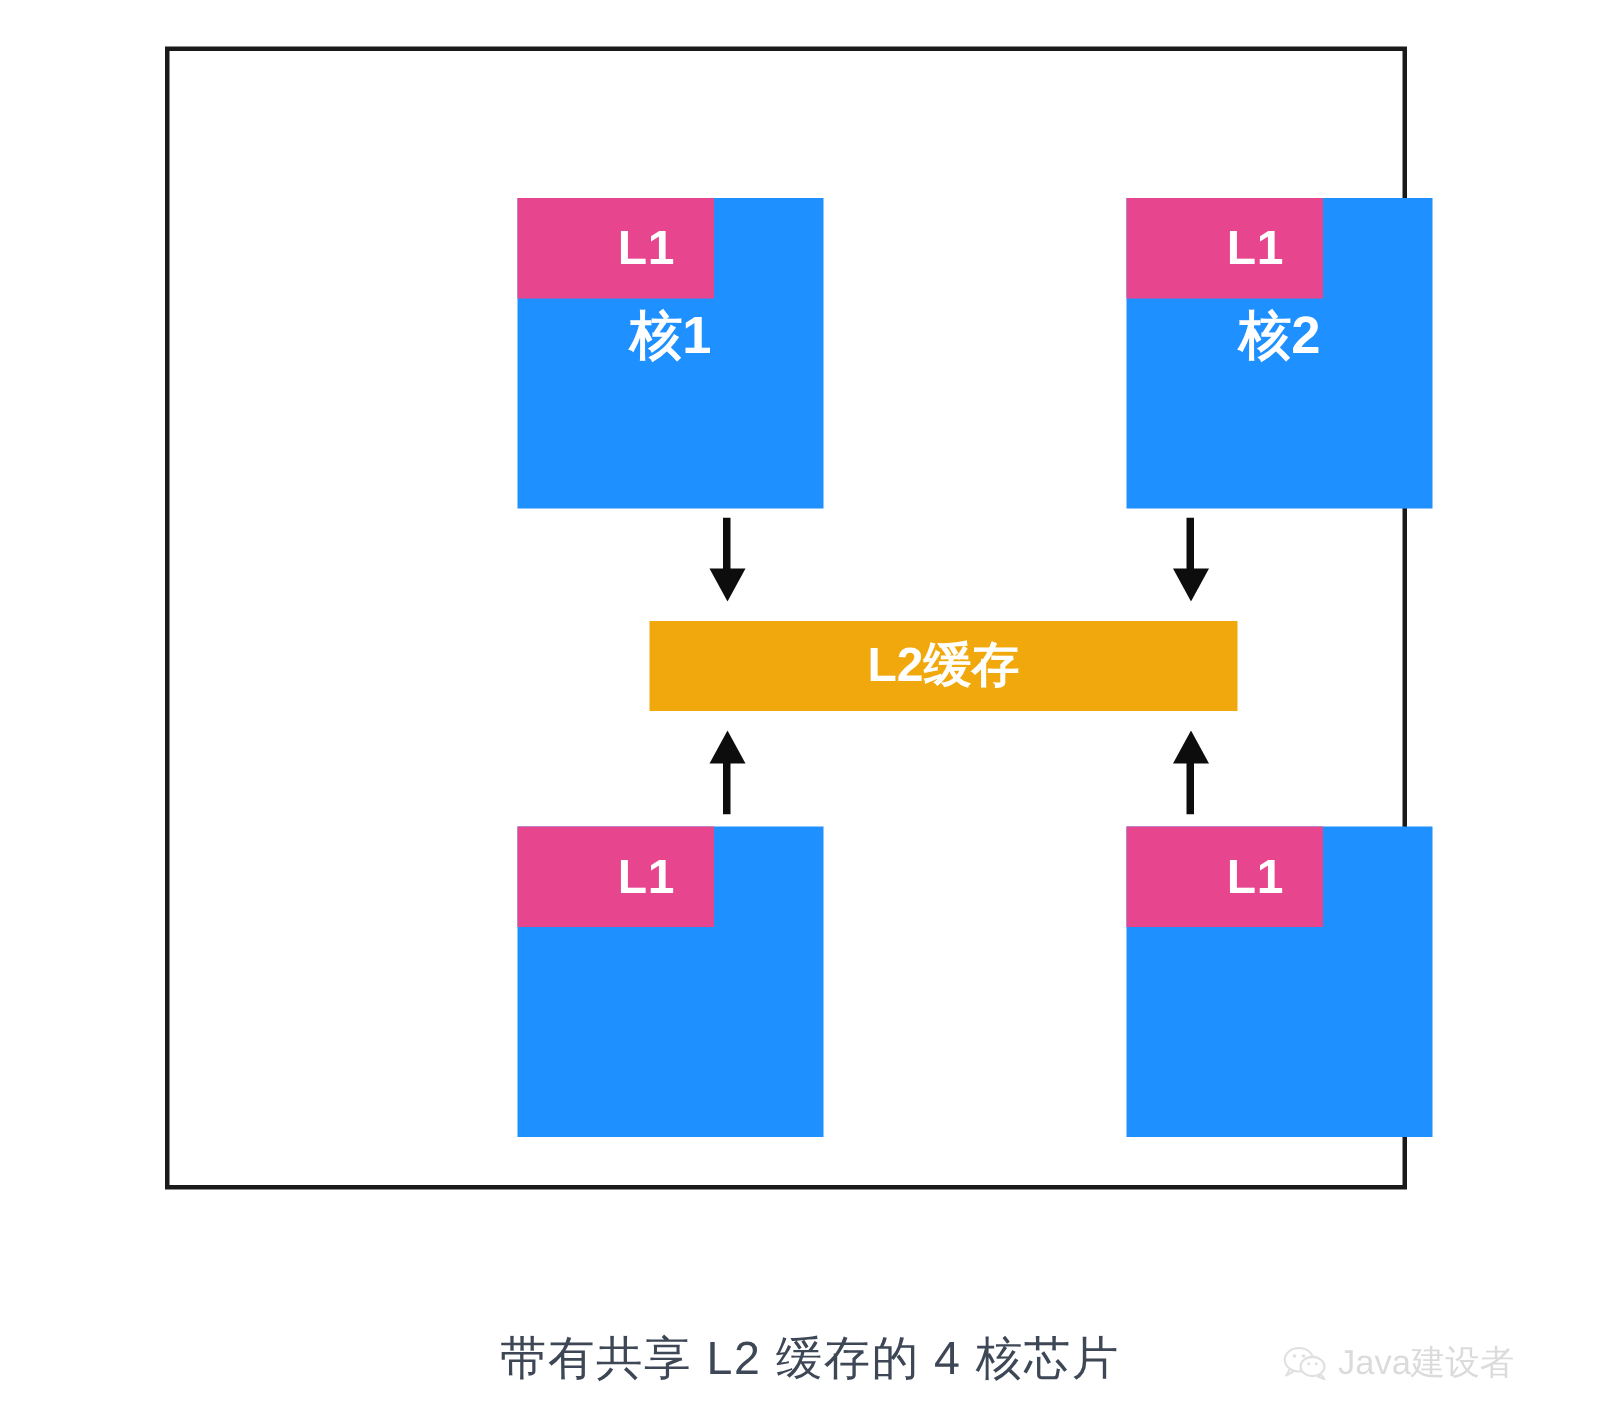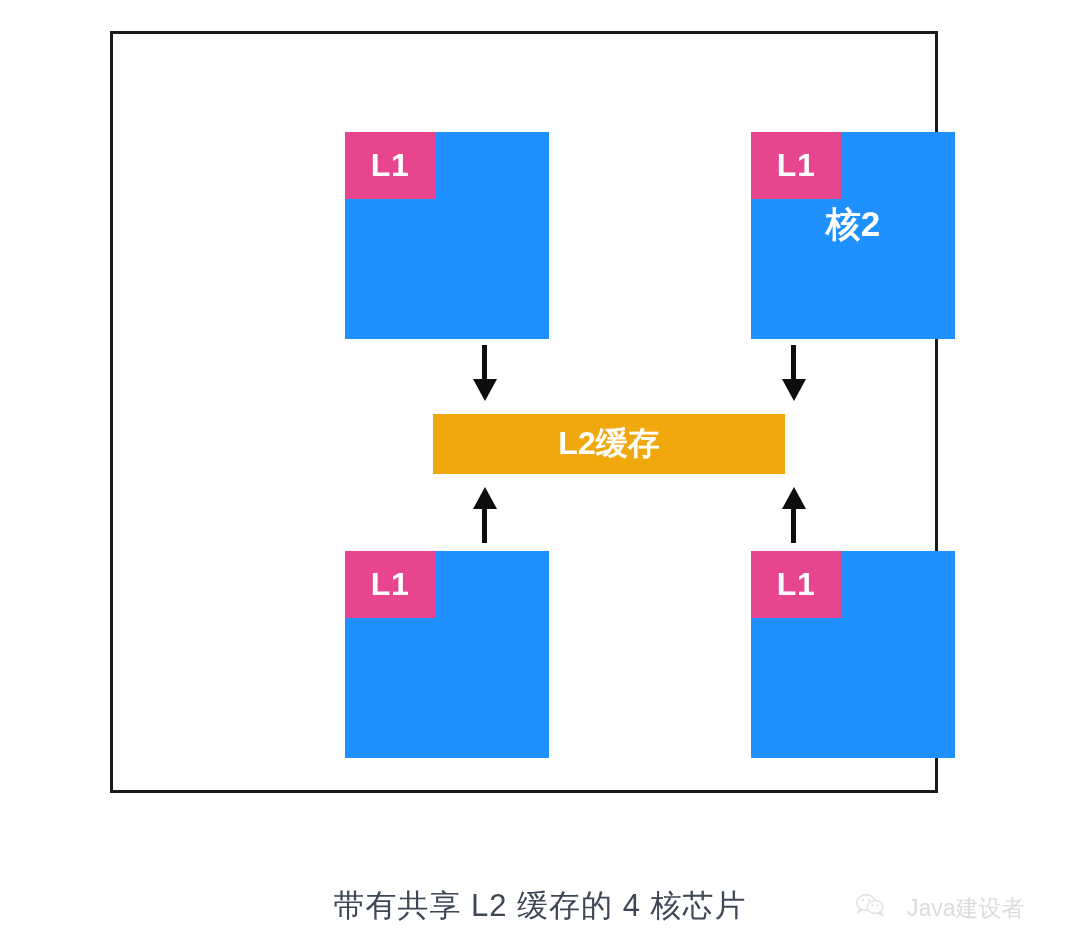--- a/index.html
+++ b/index.html
@@ -46,40 +46,41 @@
     width: 90px;
     height: 67px;
     background: #E8458F;
     color: #ffffff;
     font-size: 32px;
     font-weight: bold;
     display: flex;
     align-items: center;
     justify-content: center;
     letter-spacing: 0.5px;
+    padding-left: 41px;
   }
 
   .core-label {
     position: absolute;
     left: 0;
     top: 74px;
     width: 100%;
     text-align: center;
     color: #ffffff;
     font-size: 35px;
     font-weight: bold;
     line-height: 1;
   }
 
   
   #l2-cache {
     position: absolute;
     left: 320px;
     top: 380px;
-    width: 352px;
+    width: 392px;
     height: 60px;
     background: #F0A80C;
     color: #ffffff;
     font-size: 32px;
     font-weight: bold;
     display: flex;
     align-items: center;
     justify-content: center;
   }
 
@@ -106,38 +107,39 @@
     font-size: 31px;
     letter-spacing: 1px;
   }
 
   
   #watermark {
     position: absolute;
     left: 855px;
     top: 893px;
     display: flex;
-    align-items: flex-start;
-    gap: 22px;
+    align-items: center;
+    gap: 7px;
     opacity: 0.30;
   }
   #watermark .wm-text {
     color: #8a8a8a;
     font-size: 23px;
     white-space: nowrap;
   }
   #watermark svg { display: block; }
 </style>
 </head>
 <body>
 
 <div id="chip-frame">
 
   <div class="core c1">
     <div class="l1-badge">L1</div>
+    <div class="core-label">核1</div>
   </div>
 
   <div class="core c2">
     <div class="l1-badge">L1</div>
     <div class="core-label">核2</div>
   </div>
 
   <div class="core c3">
     <div class="l1-badge">L1</div>
   </div>

